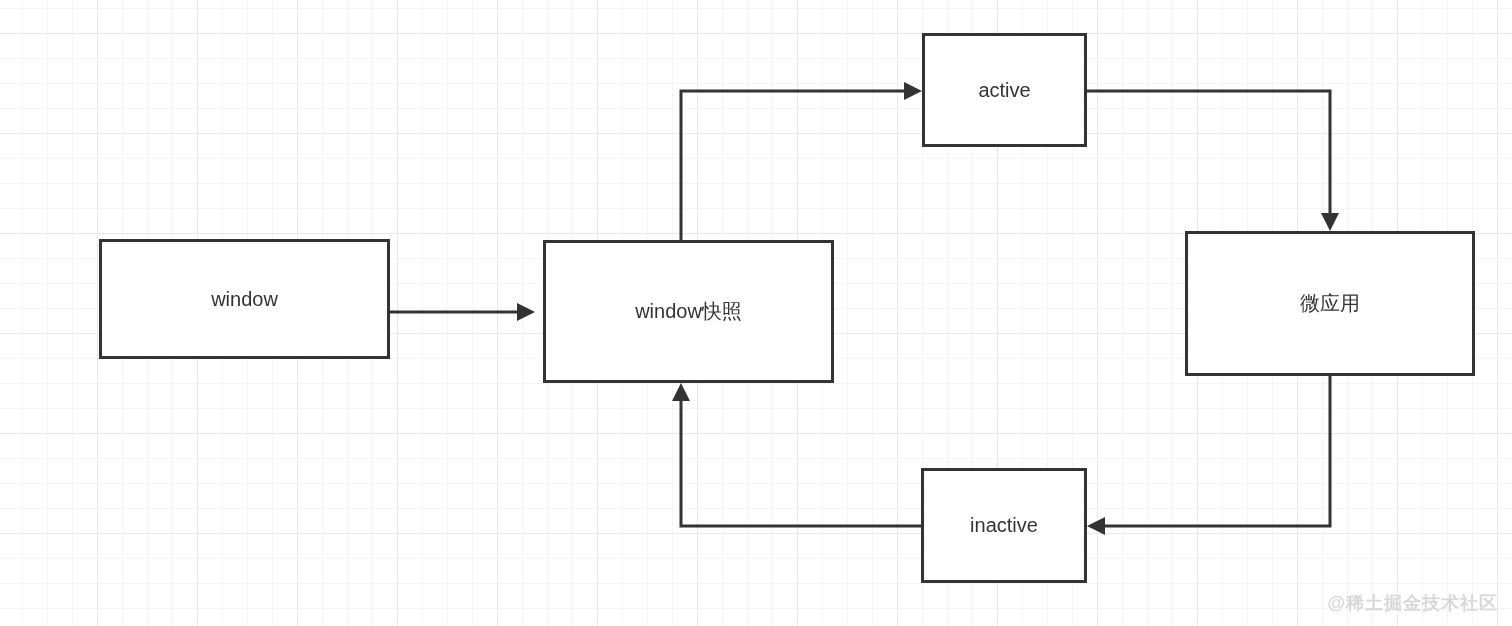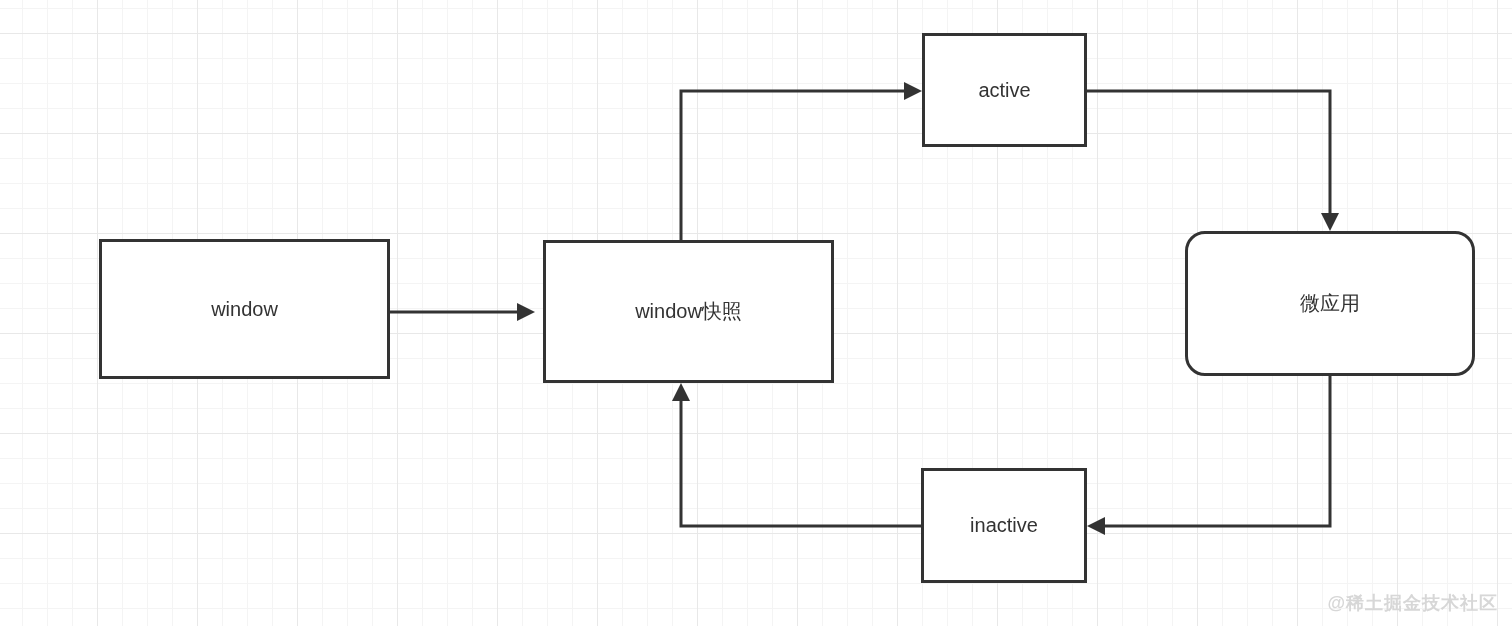--- a/index.html
+++ b/index.html
@@ -41,24 +41,24 @@
     position: absolute;
     box-sizing: border-box;
     background: #ffffff;
     border: 3px solid #333333;
     display: flex;
     align-items: center;
     justify-content: center;
     font-size: 20px;
     color: #333333;
   }
-  .node-window   { left: 99px;   top: 239px; width: 291px; height: 140px; }
+  .node-window   { left: 99px;   top: 239px; width: 291px; height: 120px; }
   .node-snapshot { left: 535px;  top: 240px; width: 291px; height: 143px; margin-left: 8px; }
   .node-active   { left: 922px;  top: 33px;  width: 165px; height: 114px; }
-  .node-microapp { left: 1185px; top: 231px; width: 290px; height: 145px; border-radius: 20px; }
+  .node-microapp { left: 1185px; top: 231px; width: 290px; height: 145px; }
   .node-inactive { left: 921px;  top: 468px; width: 166px; height: 115px; align-items: center; }
   .watermark {
     position: absolute;
     right: 14px;
     bottom: 11px;
     font-size: 18px;
     color: #d7d7d7;
     letter-spacing: 1px;
     user-select: none;
     font-weight: bold;

